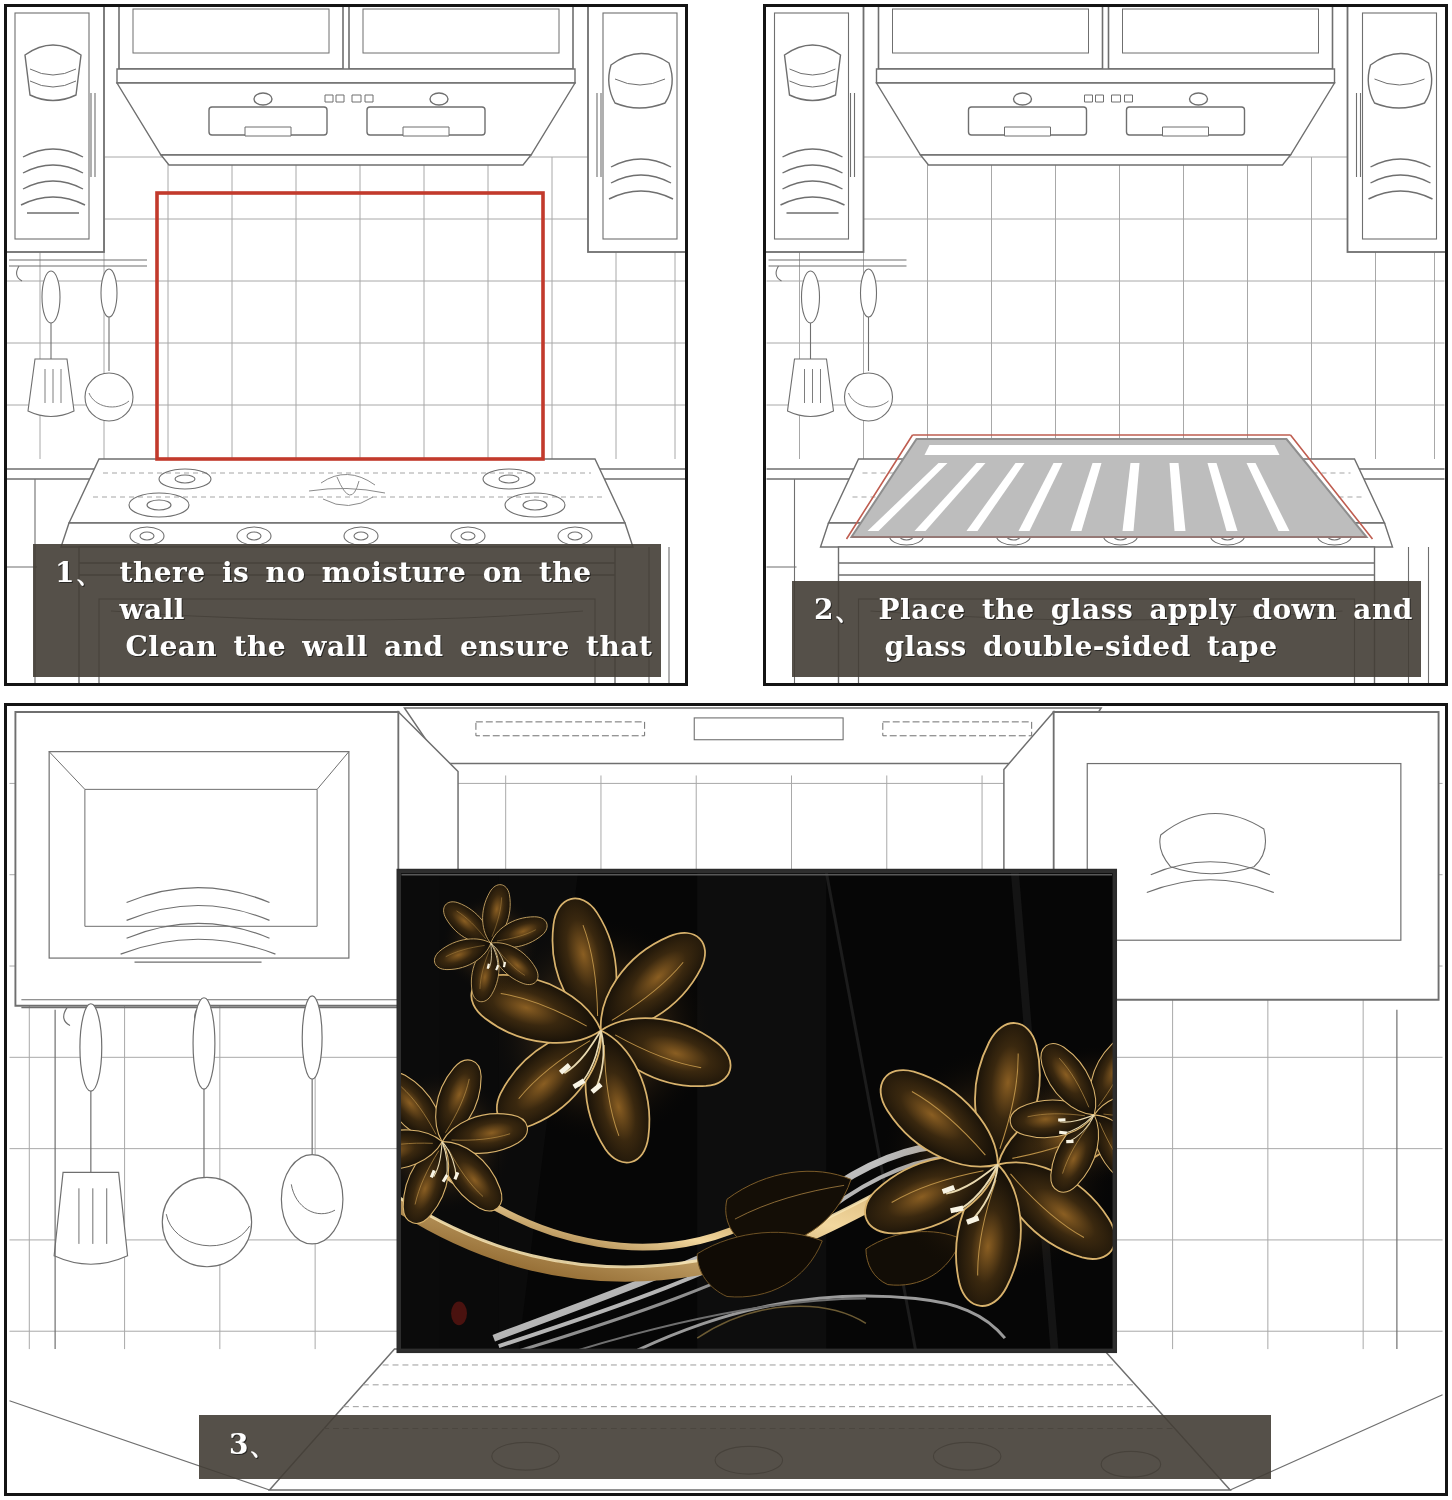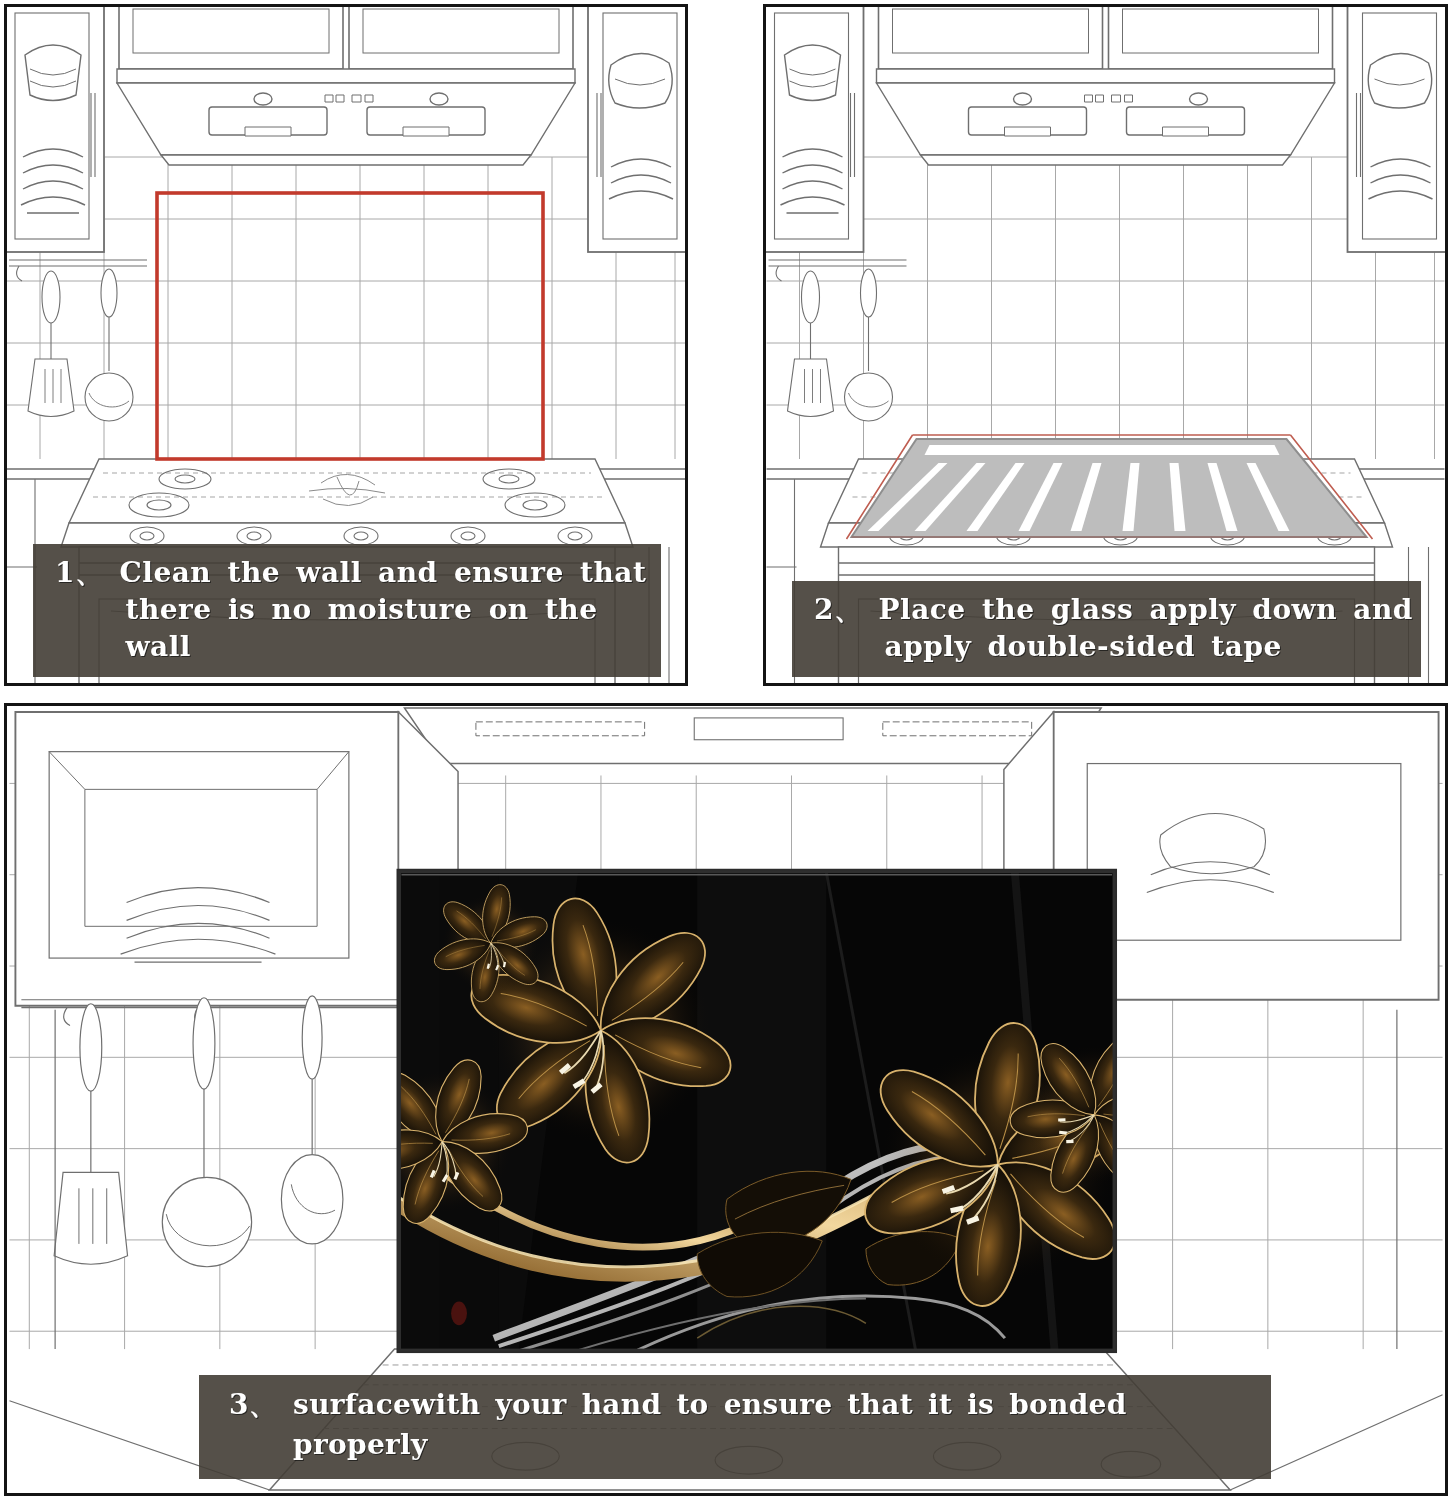--- a/index.html
+++ b/index.html
@@ -126,22 +126,22 @@
 </svg>
 
 <section class="panel" id="panel1">
   <svg class="sketch" viewBox="0 0 678 676">
     <use href="#kbase"></use>
     <rect x="150" y="186" width="386" height="266" fill="none" stroke="#c23a2c" stroke-width="3.6"></rect>
   </svg>
   <div class="caption cap-sm">
     <span class="num">1、</span>
     <span>
+      <span class="cap-line">there is no moisture on the wall</span>
       <span class="cap-line">Clean the wall and ensure that</span>
-      <span class="cap-line">there is no moisture on the wall</span>
     </span>
   </div>
 </section>
 
 <section class="panel" id="panel2">
   <svg class="sketch" viewBox="0 0 678 676">
     <use href="#kbase"></use>
     <g>
       <path d="M150,432 L520,432 L600,530 L85,530 Z" fill="#bdbdbd" stroke="#8e8e8e" stroke-width="2"></path>
       <path d="M146,428 L524,428 M146,428 L80,532 M524,428 L606,532" fill="none" stroke="#bf5d50" stroke-width="1.6"></path>
@@ -157,21 +157,21 @@
         <path d="M441,456 h9 L471,524 h-11 Z"></path>
         <path d="M480,456 h9 L523,524 h-11 Z"></path>
       </g>
       <path d="M85,530 L600,530" fill="none" stroke="#a2544a" stroke-width="1.2" opacity="0.7"></path>
     </g>
   </svg>
   <div class="caption cap-sm">
     <span class="num">2、</span>
     <span>
       <span class="cap-line">Place the glass apply down and</span>
-      <span class="cap-line">apply double-sided tape</span>
+      <span class="cap-line">glass double-sided tape</span>
     </span>
   </div>
 </section>
 
 <section class="panel" id="panel3">
   <svg class="sketch" viewBox="0 0 1444 793">
     <defs>
       <clipPath id="glassclip">
           <rect x="0" y="0" width="720" height="482"></rect>
         </clipPath>
@@ -318,16 +318,15 @@
         <use href="#lily" transform="translate(92,72) rotate(-45) scale(0.55)"></use>
       </g>
       <rect x="0" y="0" width="720" height="482" fill="none" stroke="#2e2e2e" stroke-width="3"></rect>
       <path d="M2,3 H718" stroke="#585858" stroke-width="1.5" fill="none"></path>
     </g>
   </svg>
 
   <div class="caption cap-lg">
     <span class="num">3、</span>
     <span>
-      <span class="cap-line">surfacewith your hand to ensure that it is  bonded properly</span>
     </span>
   </div>
 </section>
 
 </body></html>

